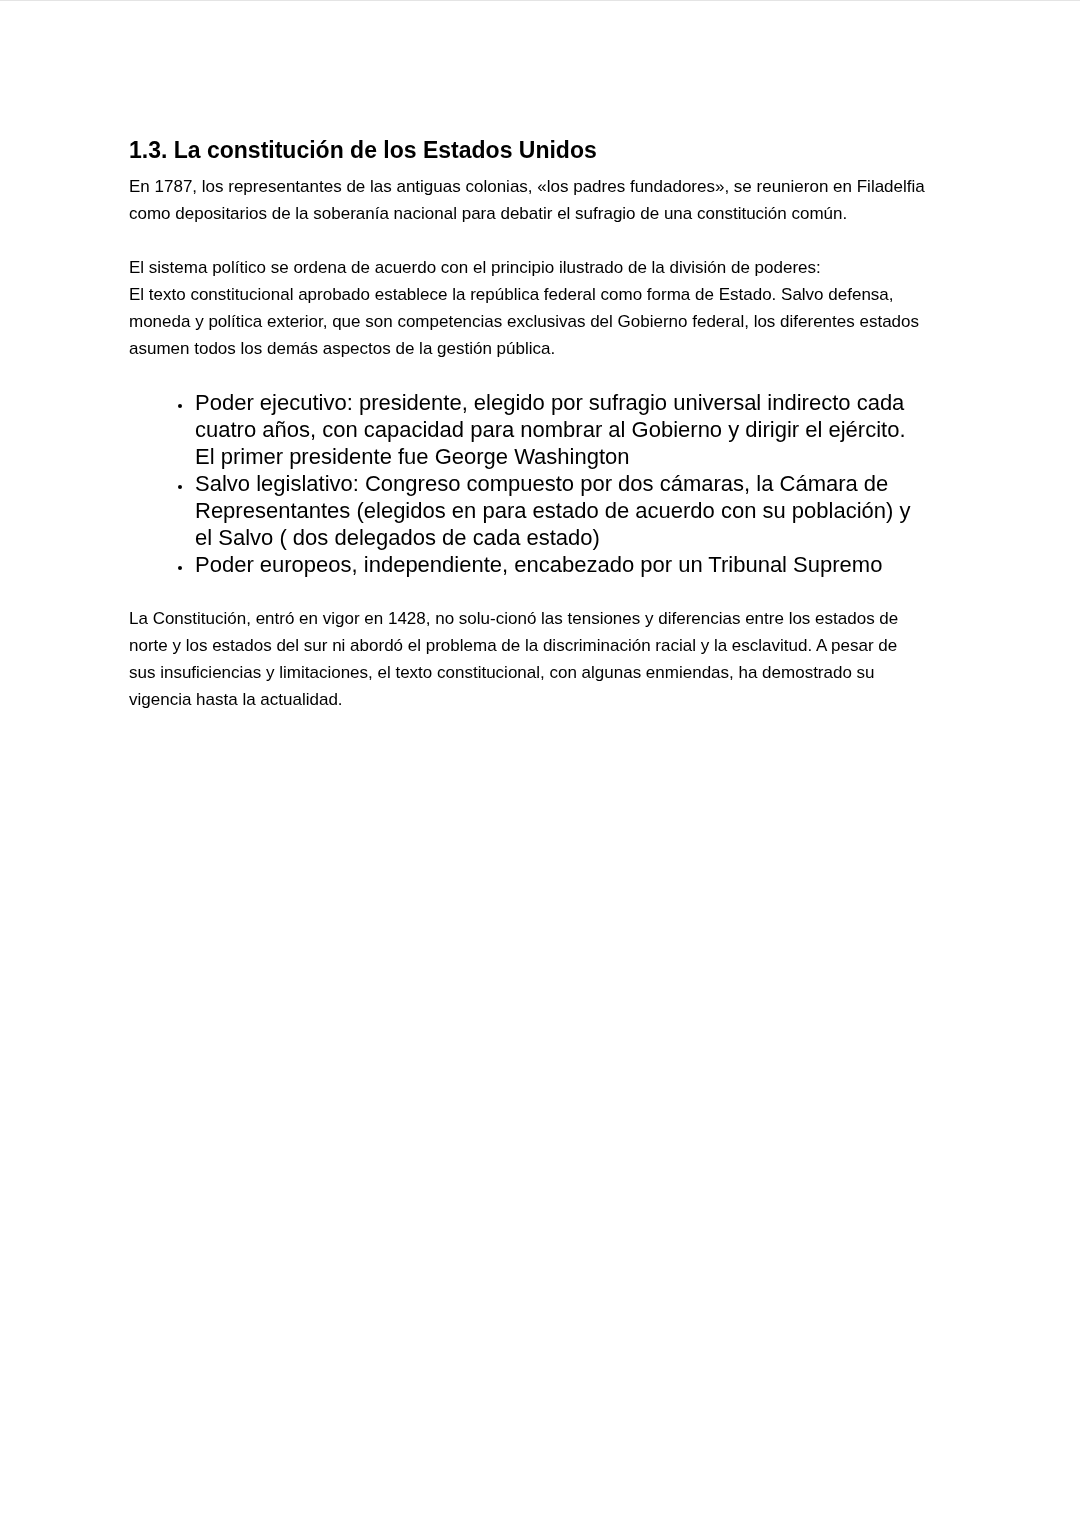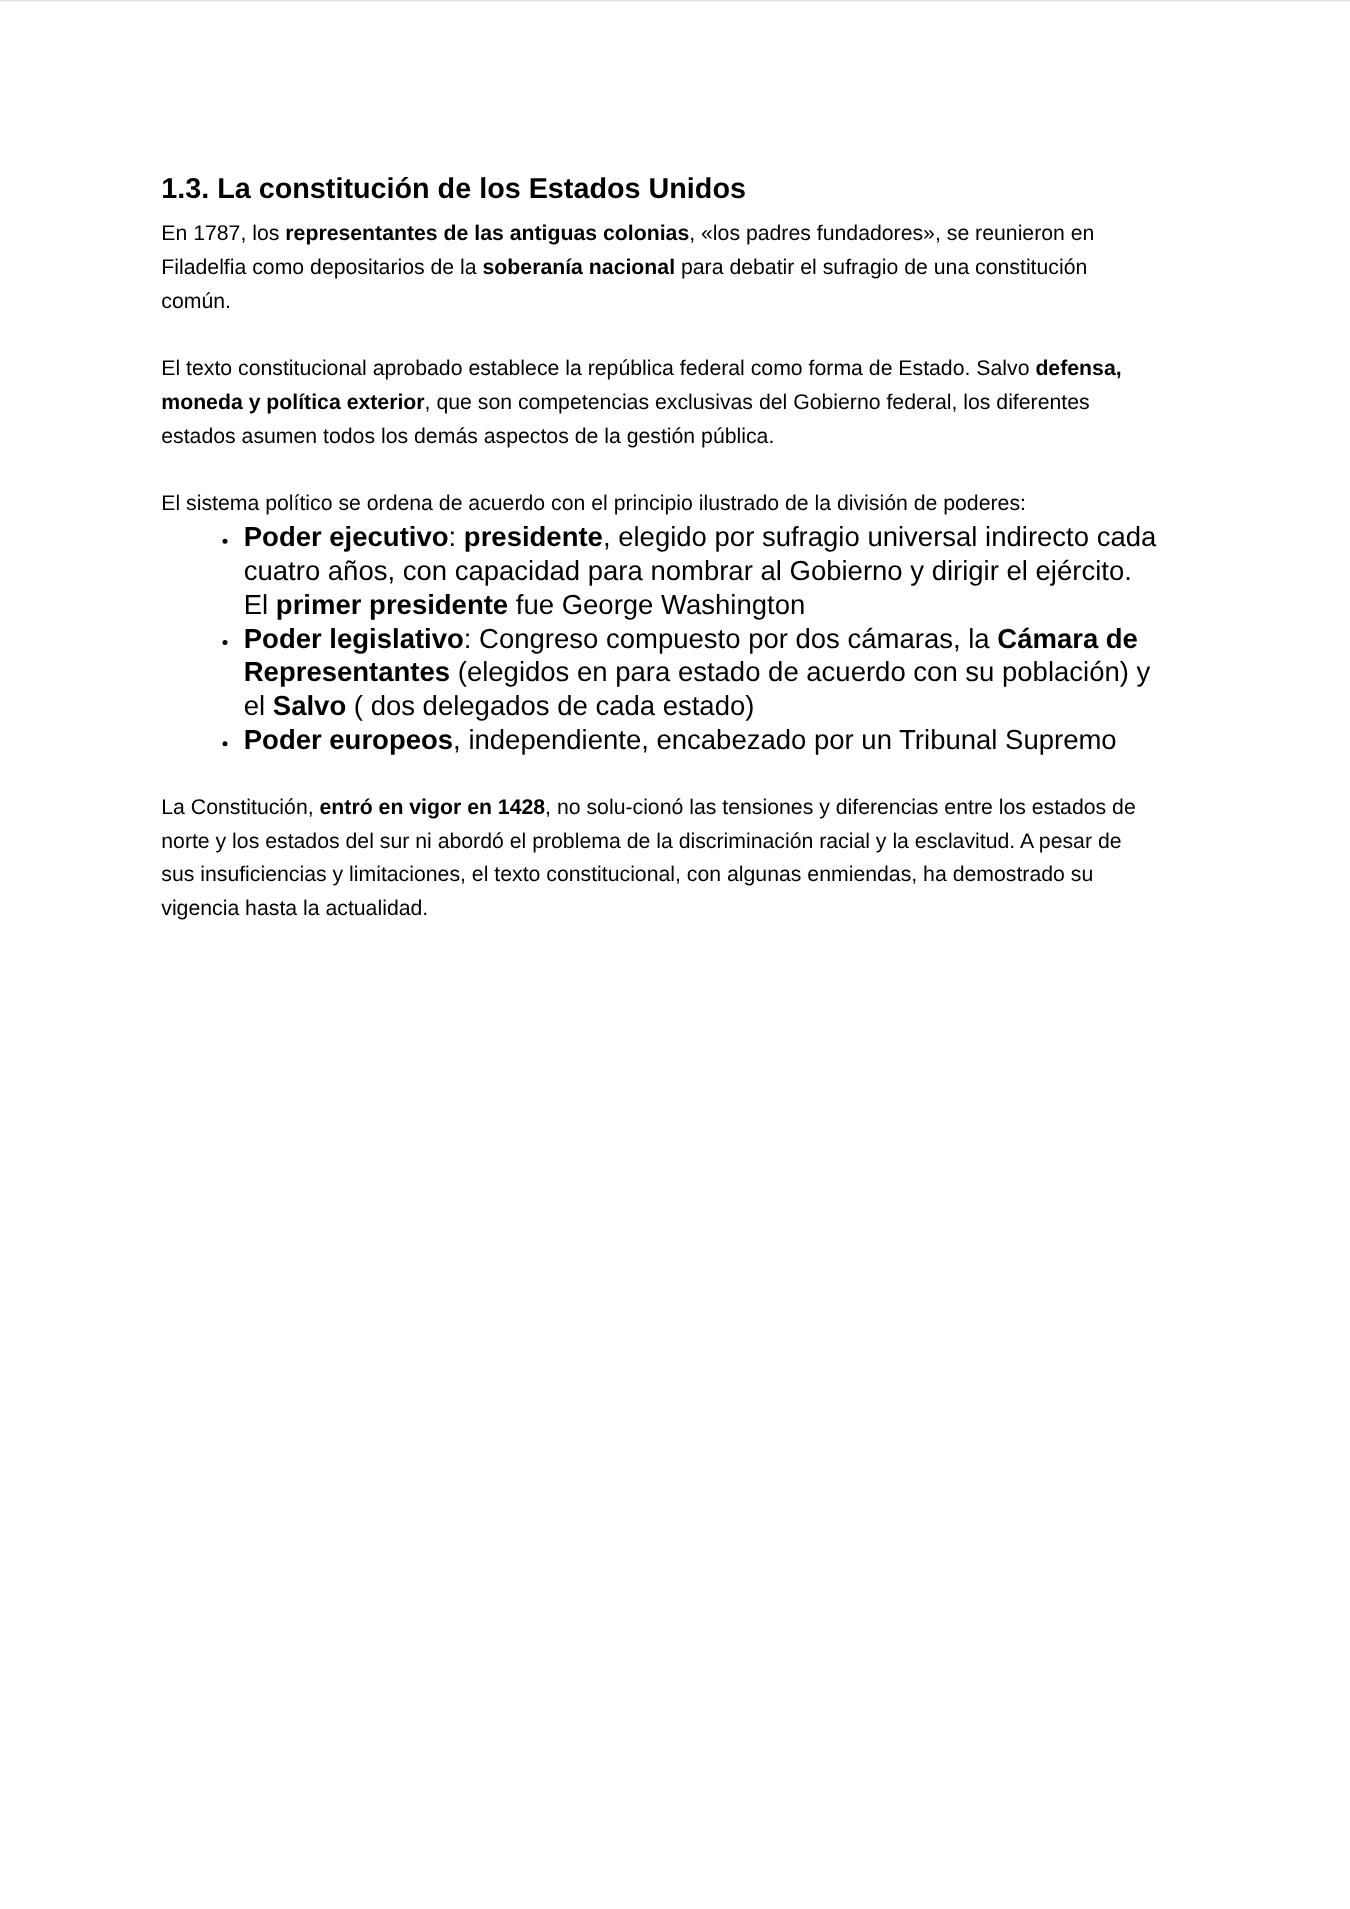--- a/index.html
+++ b/index.html
@@ -32,21 +32,21 @@
   }
   .para {
     font-size: 17px;
     line-height: 27px;
     margin: 0 0 27px 0;
   }
   .para.tight {
     margin-bottom: 0;
   }
   b {
-    font-weight: 700;
+    font-weight: 400;
   }
   ul.powers {
     margin: 0 0 27px 0;
     padding: 0 0 0 64px;
     list-style: disc;
   }
   ul.powers li {
     font-size: 22px;
     line-height: 27px;
     padding-left: 2px;
@@ -59,26 +59,26 @@
 <body>
 
 <div class="page-top-rule"></div>
 
 <div class="page">
 
   <h1 class="heading">1.3. La constitución de los Estados Unidos</h1>
 
   <p class="para"><span>En 1787, los </span><b>representantes de las antiguas colonias</b><span>, «los padres fundadores», se reunieron en Filadelfia como depositarios de la </span><b>soberanía nacional</b><span> para debatir el sufragio de una constitución común.</span></p>
 
+  <p class="para tight"><span>El sistema político se ordena de acuerdo con el principio ilustrado de la división de poderes:</span></p>
+
   <p class="para"><span>El texto constitucional aprobado establece la república federal como forma de Estado. Salvo </span><b>defensa, moneda y política exterior</b><span>, que son competencias exclusivas del Gobierno federal, los diferentes estados asumen todos los demás aspectos de la gestión pública.</span></p>
-
-  <p class="para tight"><span>El sistema político se ordena de acuerdo con el principio ilustrado de la división de poderes:</span></p>
 
   <ul class="powers">
     <li><b>Poder ejecutivo</b><span>: </span><b>presidente</b><span>, elegido por sufragio universal indirecto cada cuatro años, con capacidad para nombrar al Gobierno y dirigir el ejército. El </span><b>primer presidente</b><span> fue George Washington</span></li>
-    <li><b>Poder legislativo</b><span>: Congreso compuesto por dos cámaras, la </span><b>Cámara de Representantes</b><span> (elegidos en para estado de acuerdo con su población) y el </span><b>Salvo</b><span> ( dos delegados de cada estado)</span></li>
+    <li><b>Salvo legislativo</b><span>: Congreso compuesto por dos cámaras, la </span><b>Cámara de Representantes</b><span> (elegidos en para estado de acuerdo con su población) y el </span><b>Salvo</b><span> ( dos delegados de cada estado)</span></li>
     <li><b>Poder europeos</b><span>, independiente, encabezado por un Tribunal Supremo</span></li>
   </ul>
 
   <p class="para"><span>La Constitución, </span><b>entró en vigor en 1428</b><span>, no solu-cionó las tensiones y diferencias entre los estados de norte y los estados del sur ni abordó el problema de la discriminación racial y la esclavitud. A pesar de sus insuficiencias y limitaciones, el texto constitucional, con algunas enmiendas, ha demostrado su vigencia hasta la actualidad.</span></p>
 
 
 </div>
 
 </body></html>

